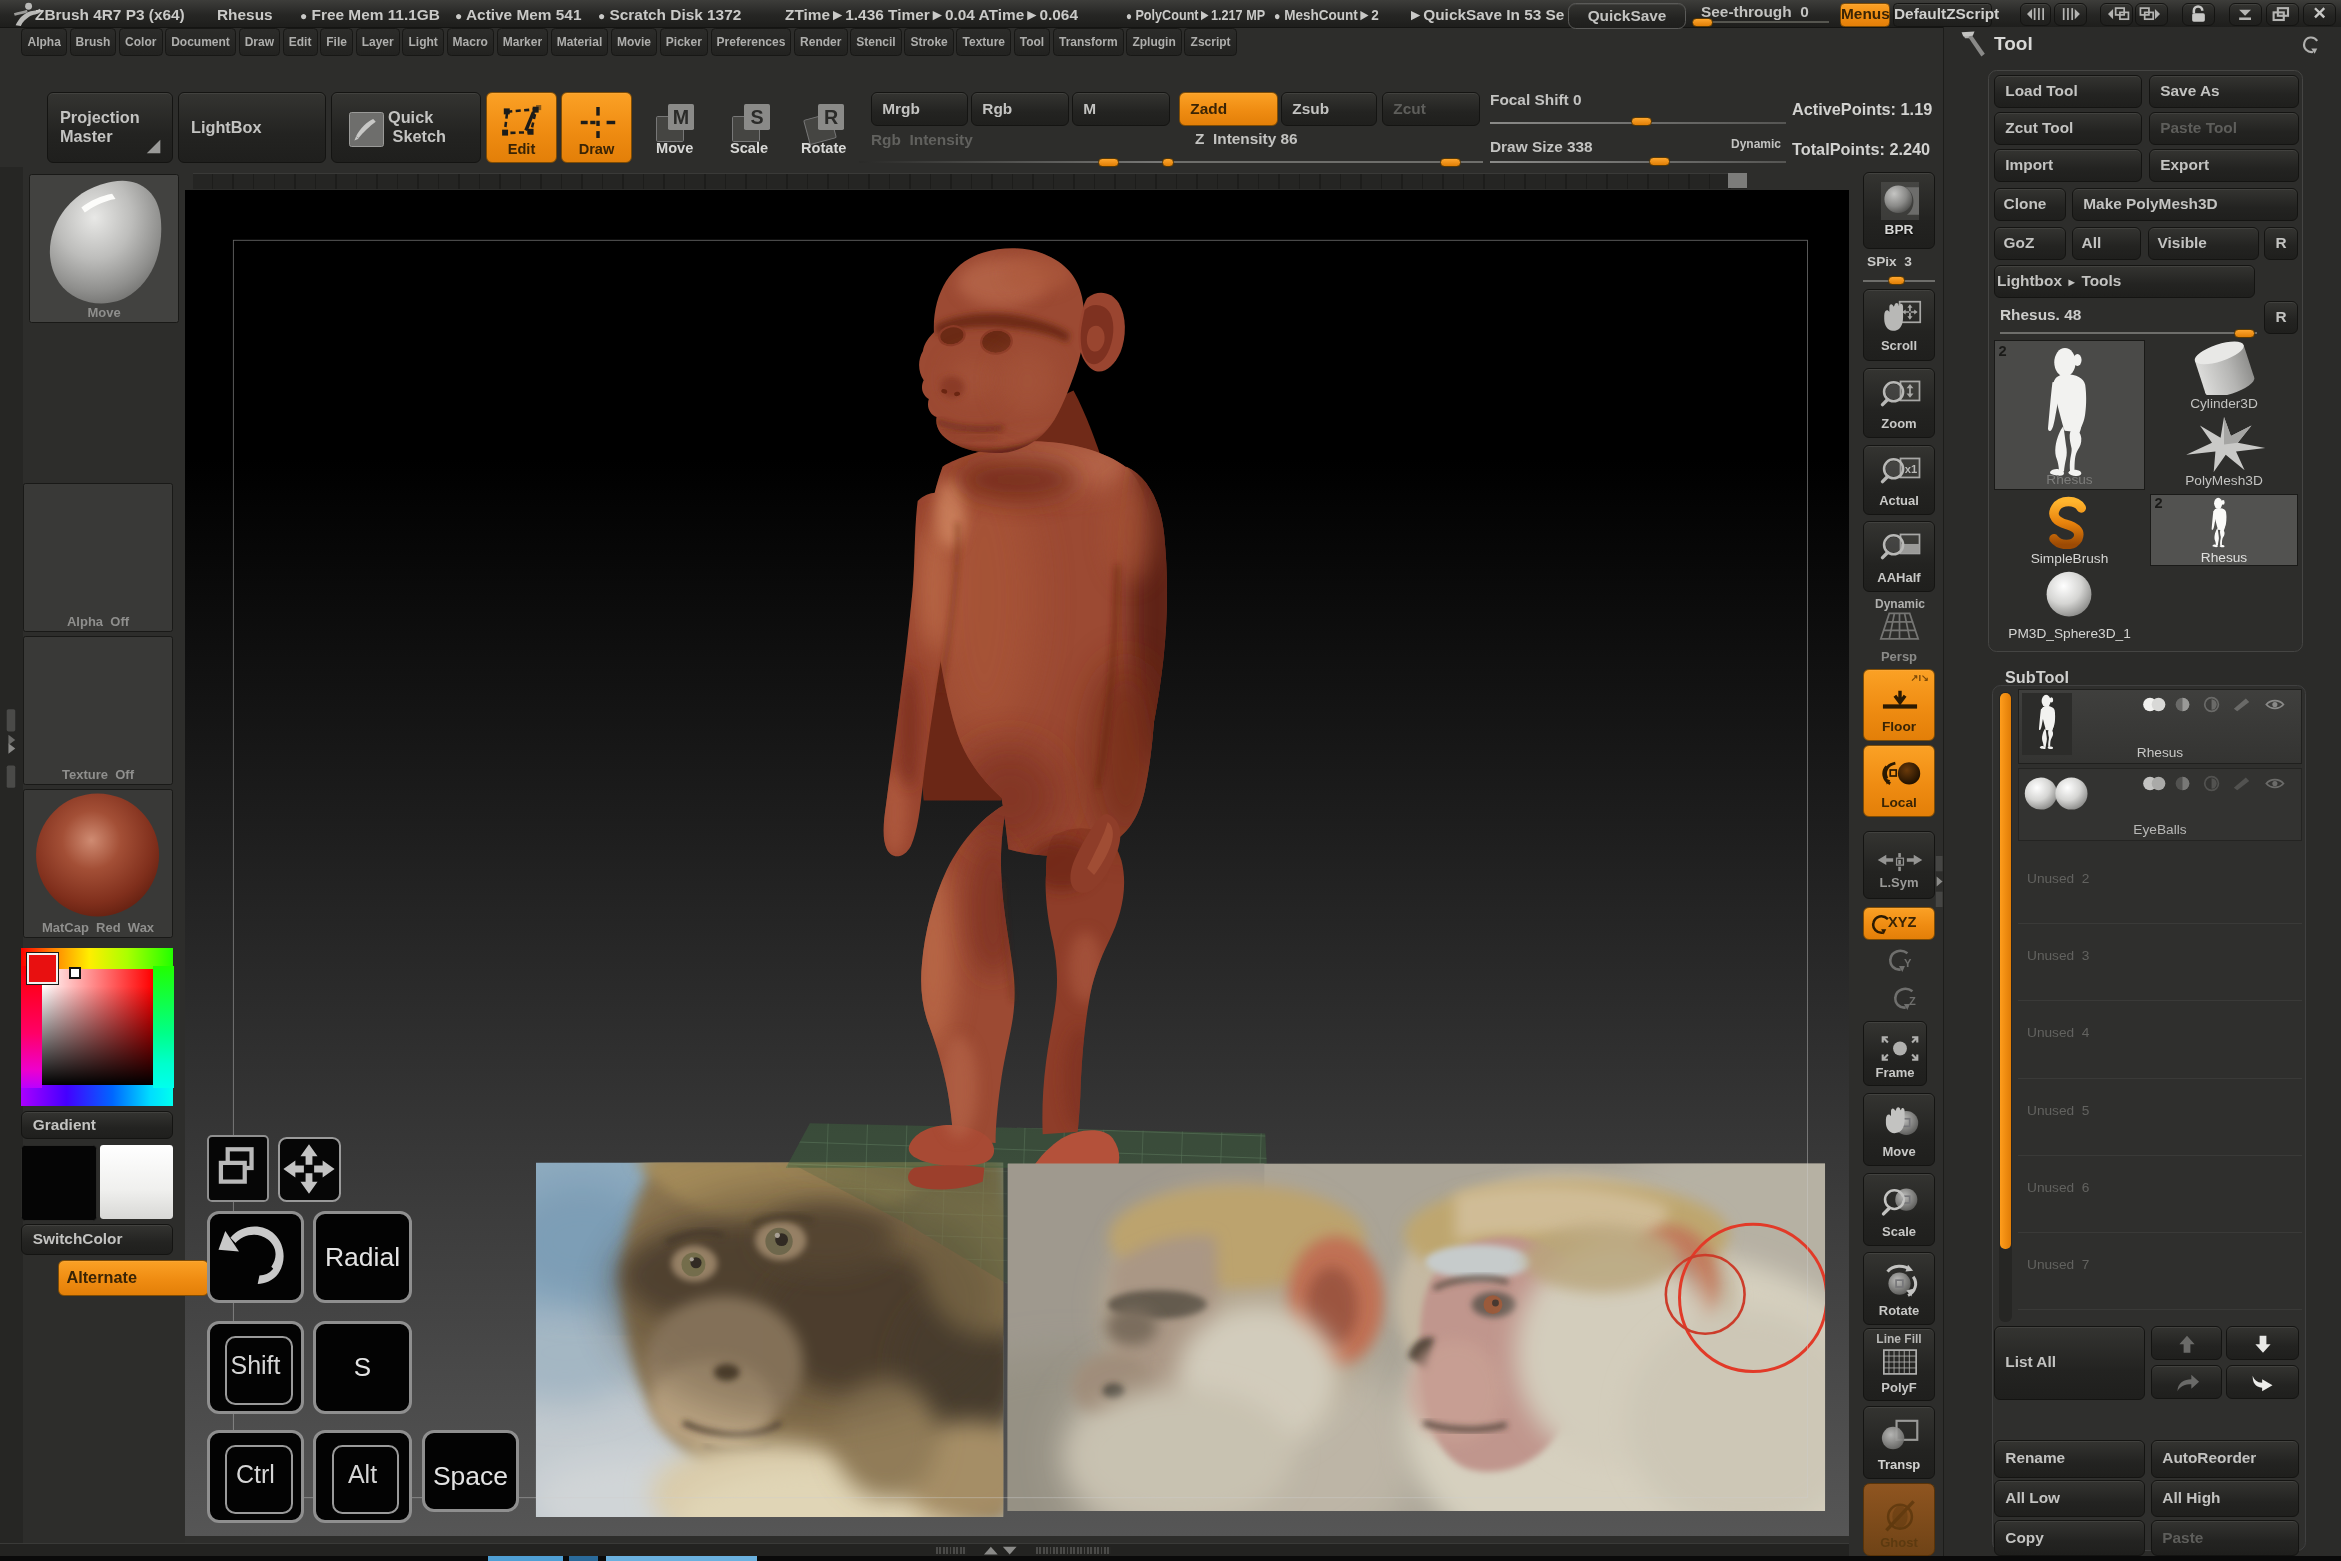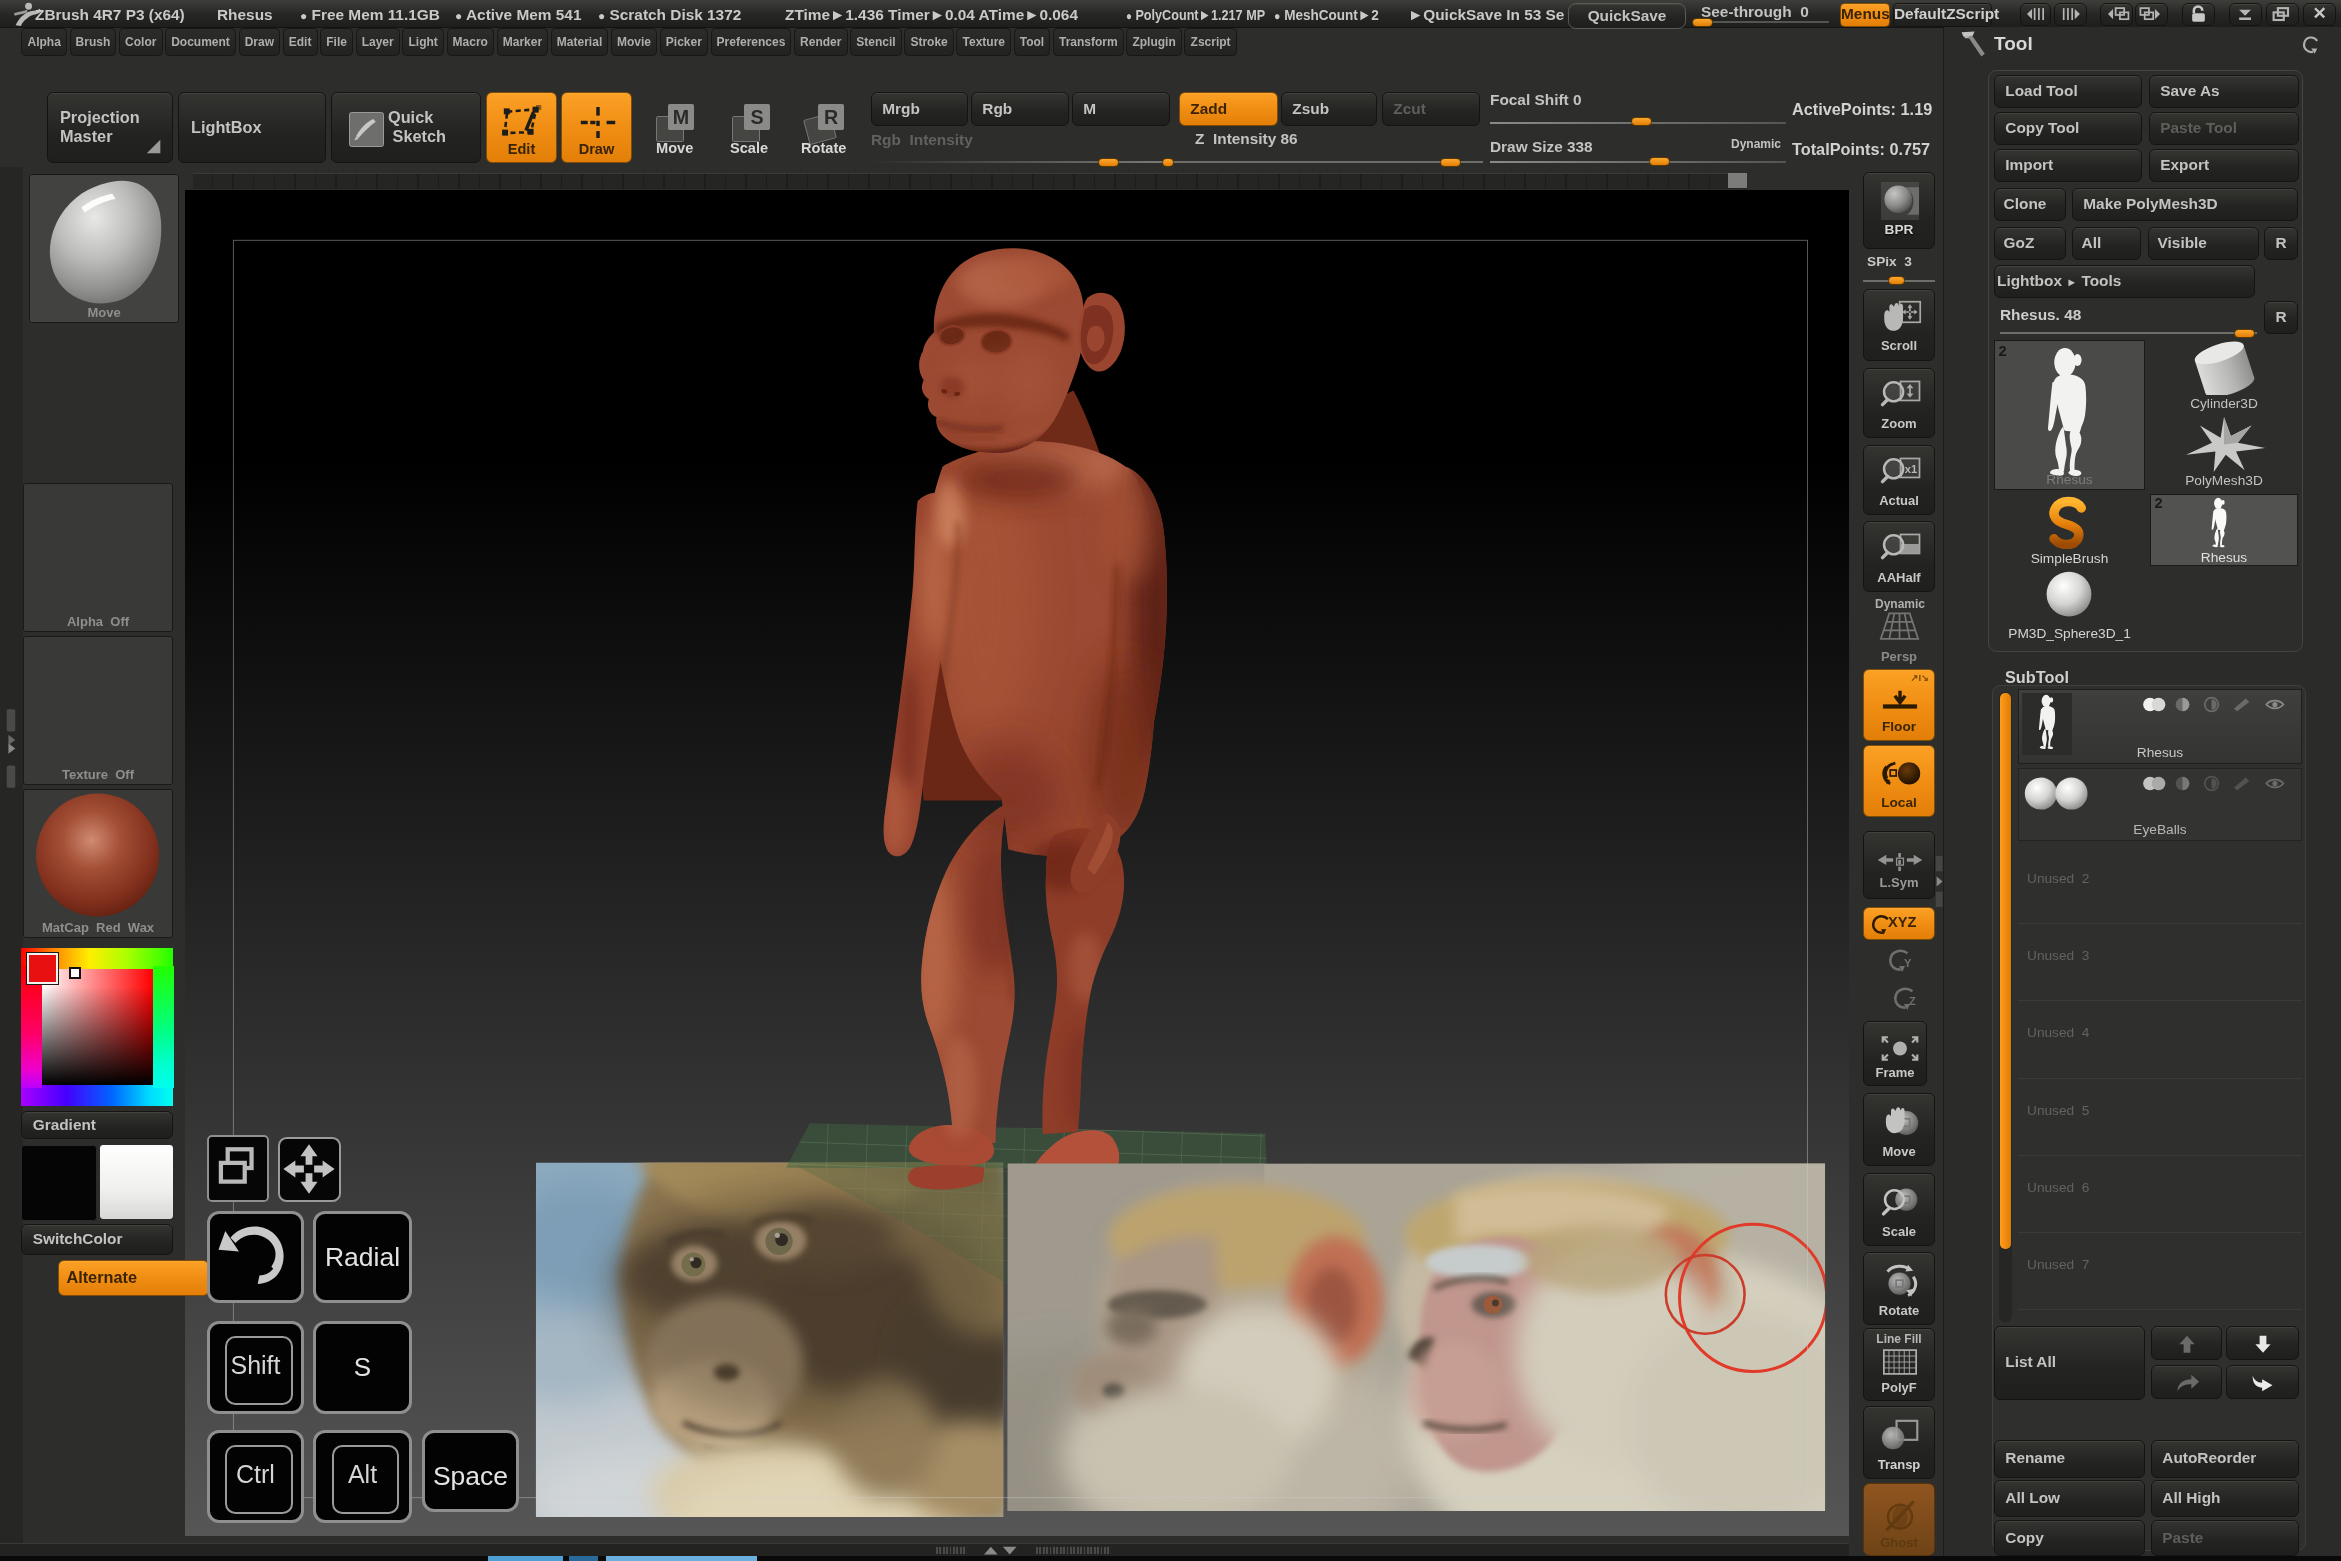--- a/index.html
+++ b/index.html
@@ -183,21 +183,21 @@
 
   <div class="lbl" style="left:1490px;top:91px;font-size:15.4px;">Focal Shift 0</div>
   <div class="track" style="left:1490px;top:122px;width:296px;background:linear-gradient(90deg,#8a8a88,#555553);"></div>
   <div class="knob" style="left:1631px;top:117px;"></div>
   <div class="lbl" style="left:1490px;top:138px;font-size:15.4px;">Draw Size 338</div>
   <div class="track" style="left:1490px;top:161px;width:296px;background:linear-gradient(90deg,#8a8a88,#555553);"></div>
   <div class="knob" style="left:1649px;top:157px;"></div>
   <div class="lbl" style="left:1731px;top:137px;font-size:12px;">Dynamic</div>
 
   <div class="lbl" style="left:1792px;top:100px;font-size:16.3px;color:#d2d2d0;">ActivePoints: 1.19</div>
-  <div class="lbl" style="left:1792px;top:140px;font-size:16.3px;color:#d2d2d0;">TotalPoints: 0.757</div>
+  <div class="lbl" style="left:1792px;top:140px;font-size:16.3px;color:#d2d2d0;">TotalPoints: 2.240</div>
 
   <div class="a" style="left:193px;top:173px;width:1554px;height:14.6px;background:repeating-linear-gradient(90deg,#252523 0 19px,#1d1d1b 19px 20.5px);border-top:0.9px solid #3a3a38;"></div>
   <div class="a" style="left:1728px;top:173px;width:19px;height:14.6px;background:#7c7c7a;"></div>
 
   <div class="a" style="left:185px;top:190px;width:1664px;height:1346px;background:linear-gradient(180deg,#000 0%,#000 20%,#565656 100%);overflow:hidden;">
     <svg class="a" style="left:0;top:0;" width="1664" height="1346" viewBox="216 222 1944 1572">
       <defs>
         <linearGradient id="bodyg" x1="0" y1="0" x2="1" y2="0">
           <stop offset="0%" stop-color="#b05c41"></stop>
             <stop offset="45%" stop-color="#9a4530"></stop>
@@ -785,21 +785,21 @@
   </svg>
   <div class="lbl" style="left:1994px;top:33px;font-size:19px;color:#d8d8d6;">Tool</div>
   <svg class="a" style="left:2301px;top:34px;" width="20.5" height="20.5" viewBox="0 0 24 24">
       <path d="M19 8 C15 2 6 3 4 10 C2 17 8 22 14 21" stroke="#b0b0ae" stroke-width="2.5" fill="none"></path>
       <path d="M12 17 l7 0 l-3 6 Z" fill="#b0b0ae"></path>
     </svg>
   <div class="a" style="left:1988px;top:70px;width:315px;height:582px;border:1.7px solid #454543;border-radius:8.6px;box-sizing:border-box;background:#2d2d2b;"></div>
 
   <div class="btn" style="left:1994px;top:75px;width:148px;height:33px;font-size:15.4px;line-height:29px;padding-left:10.3px;">Load Tool</div>
   <div class="btn" style="left:2149px;top:75px;width:150px;height:33px;font-size:15.4px;line-height:29px;padding-left:10.3px;">Save As</div>
-  <div class="btn" style="left:1994px;top:112px;width:148px;height:33px;font-size:15.4px;line-height:29px;padding-left:10.3px;">Copy Tool</div>
+  <div class="btn" style="left:1994px;top:112px;width:148px;height:33px;font-size:15.4px;line-height:29px;padding-left:10.3px;">Zcut Tool</div>
   <div class="btn dim" style="left:2149px;top:112px;width:150px;height:33px;font-size:15.4px;line-height:29px;padding-left:10.3px;">Paste Tool</div>
   <div class="btn" style="left:1994px;top:149px;width:148px;height:33px;font-size:15.4px;line-height:29px;padding-left:10.3px;">Import</div>
   <div class="btn" style="left:2149px;top:149px;width:150px;height:33px;font-size:15.4px;line-height:29px;padding-left:10.3px;">Export</div>
   <div class="btn" style="left:1994px;top:188px;width:72px;height:33px;font-size:15.4px;line-height:30px;padding-left:8.6px;">Clone</div>
   <div class="btn" style="left:2072px;top:188px;width:226px;height:33px;font-size:15.4px;line-height:30px;padding-left:10.3px;">Make PolyMesh3D</div>
   <div class="btn" style="left:1994px;top:227px;width:72px;height:33px;font-size:15.4px;line-height:30px;padding-left:8.6px;">GoZ</div>
   <div class="btn" style="left:2072px;top:227px;width:69px;height:33px;font-size:15.4px;line-height:30px;padding-left:8.6px;">All</div>
   <div class="btn" style="left:2148px;top:227px;width:111px;height:33px;font-size:15.4px;line-height:30px;padding-left:8.6px;">Visible</div>
   <div class="btn" style="left:2264px;top:227px;width:34px;height:33px;font-size:15.4px;line-height:30px;text-align:center;">R</div>
   <div class="btn" style="left:1994px;top:265px;width:261px;height:33px;font-size:15.4px;line-height:30px;padding-left:2px;">Lightbox&nbsp;<span style="font-size:11px;">►</span>&nbsp;Tools</div>

